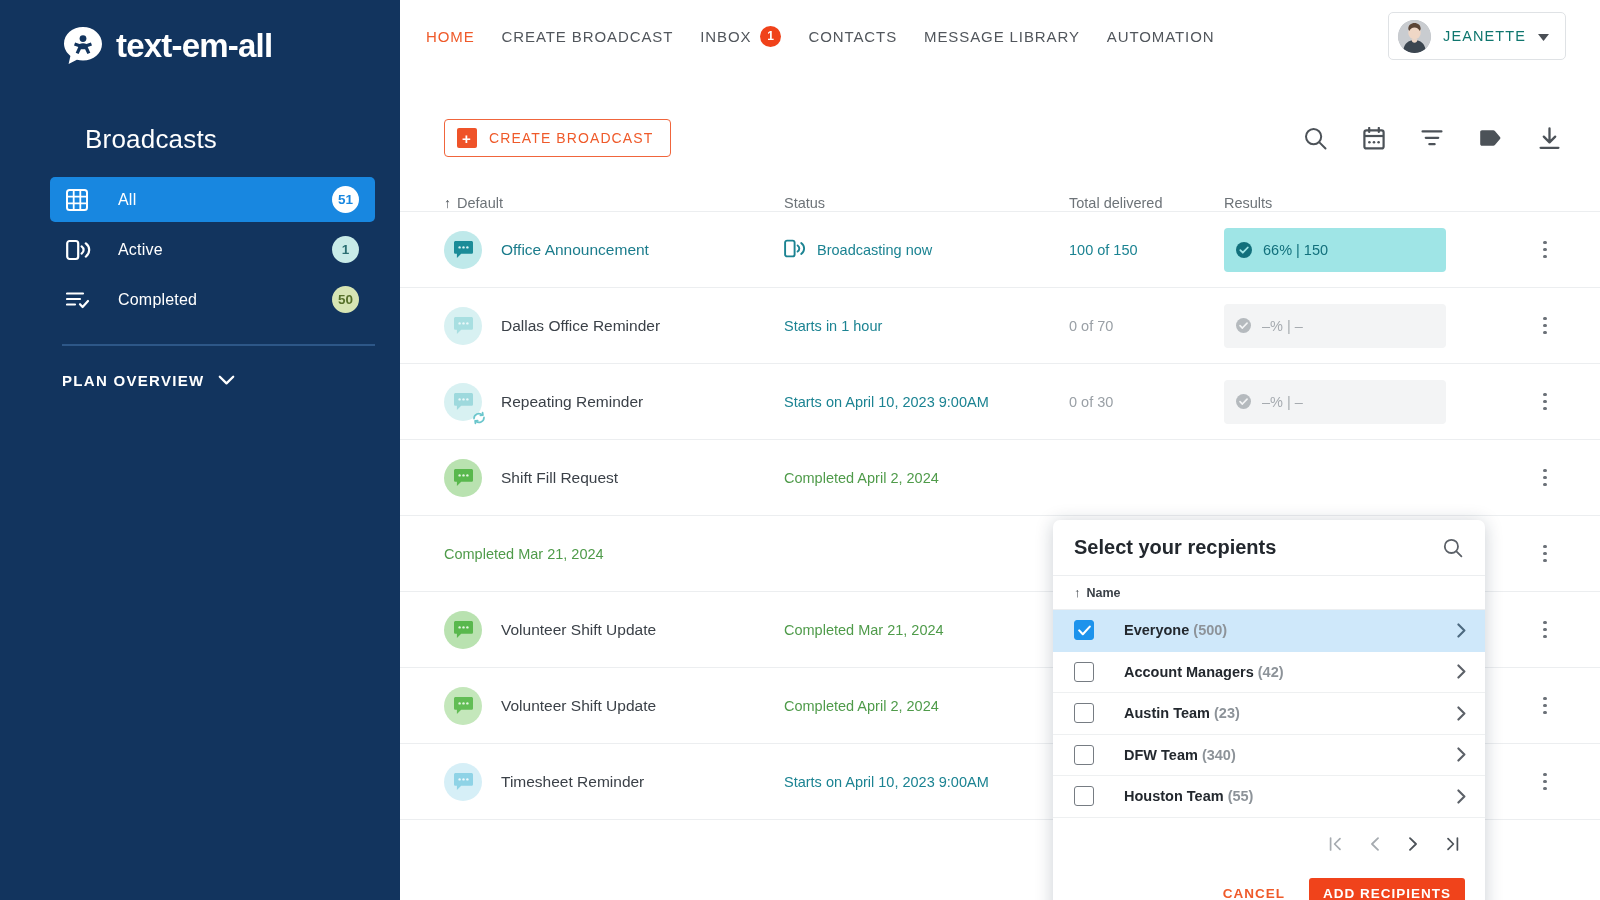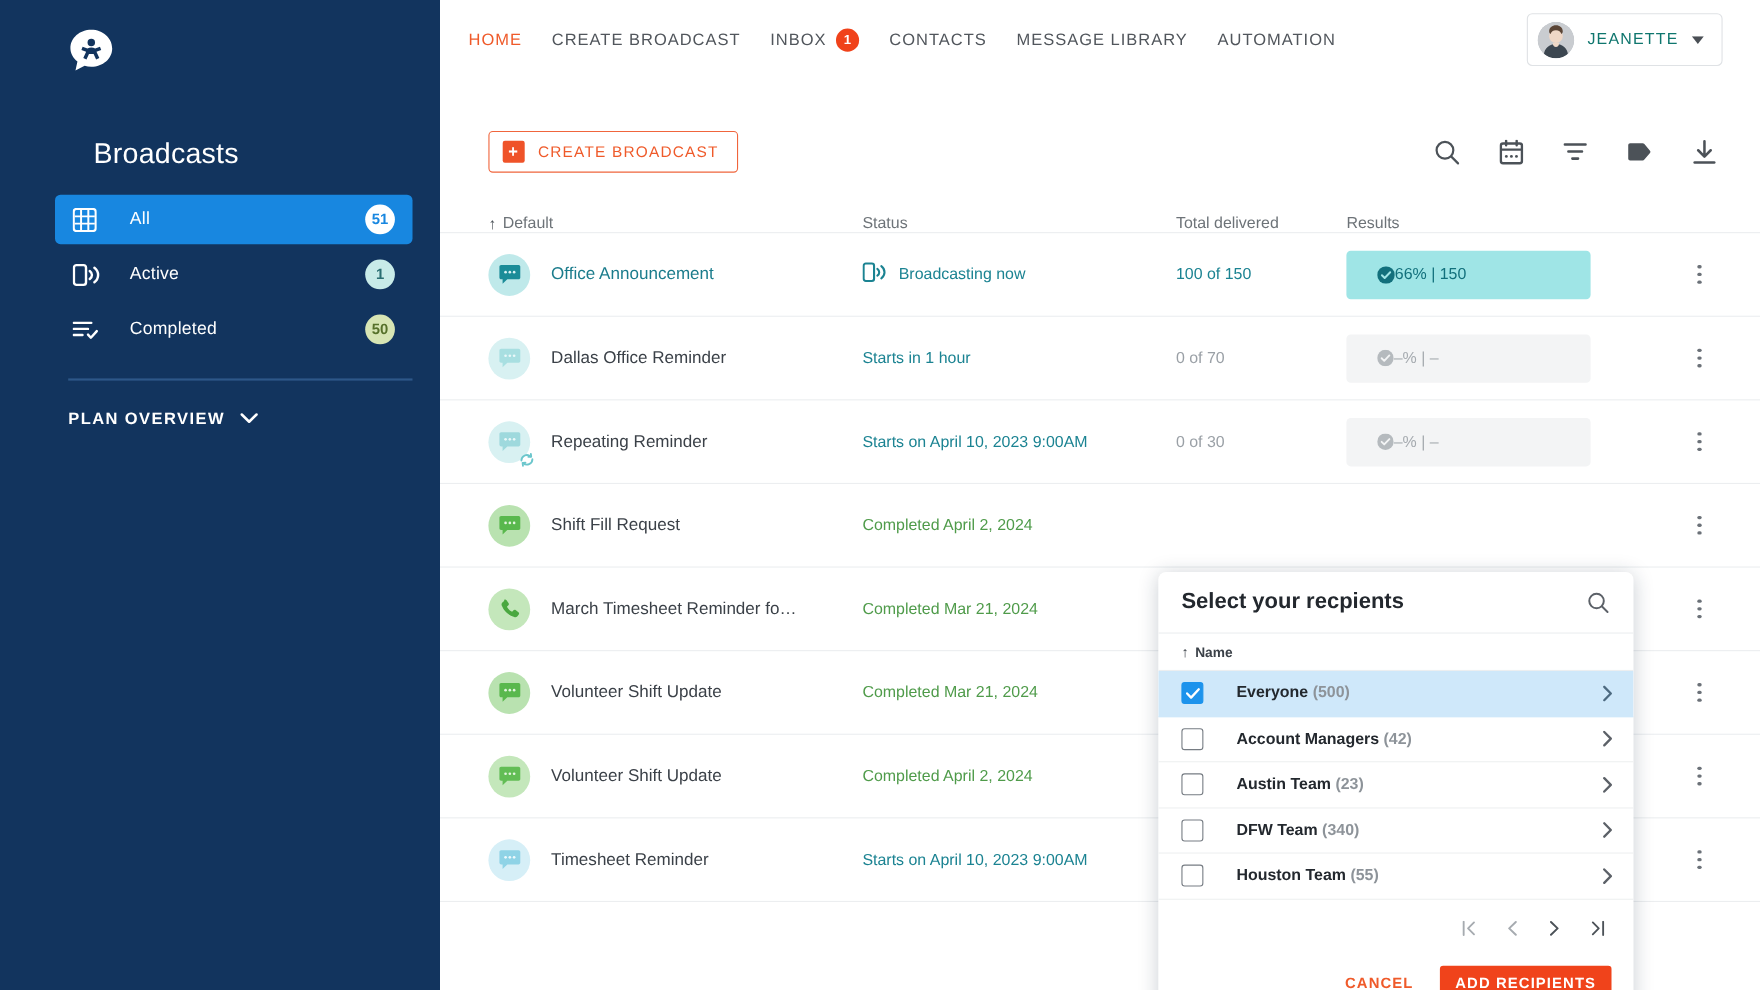--- a/index.html
+++ b/index.html
@@ -164,21 +164,21 @@
   .st-teal  { color: #1b8392; }
   .st-green { color: #4f9b4a; }
 
   .cell-total { width: 155px; font-size: 14.5px; }
   .tot-teal { color: #1b8392; }
   .tot-gray { color: #9aa0a6; }
 
   .cell-results { flex: 1; display: flex; align-items: center; }
   .res-pill {
     height: 44px; width: 222px; border-radius: 4px;
-    display: flex; align-items: center; padding: 0 28px;
+    display: flex; align-items: center; gap: 11px; padding: 0 12px;
     font-size: 14.5px;
   }
   .res-active { background: #9fe5e6; color: #12707c; }
   .res-idle   { background: #f3f4f5; color: #a6abb0; }
   .res-ico { display: flex; }
   .res-ico svg { display: block; }
   .kebab {
     width: 30px; display: flex; flex-direction: column; align-items: center;
     gap: 3.5px; cursor: pointer; margin-left: auto;
   }
@@ -253,20 +253,21 @@
   <aside class="sidebar">
 
     <div class="brand">
       <span class="brand-mark">
         <svg viewBox="0 0 42 42">
           <path d="M21 2C10.5 2 2 9.4 2 18.6c0 4.9 2.5 9.3 6.4 12.3L6.6 39l8.3-4.2c1.9.5 4 .8 6.1.8 10.5 0 19-7.4 19-16.6C40 9.4 31.5 2 21 2z" fill="#ffffff"></path>
           <circle cx="21" cy="13.6" r="3.4" fill="#12345e"></circle>
           <path d="M21 18.2c-1.3 0-2.5.3-3.5.9l-4.4-1.6-1.1 3 4.3 1.6-2.6 5.6 2.9 1.4 2.3-4.9h4.2l2.3 4.9 2.9-1.4-2.6-5.6 4.3-1.6-1.1-3-4.4 1.6c-1-.6-2.2-.9-3.5-.9z" fill="#12345e"></path>
         </svg>
       </span>
+      <span class="brand-text">text-em-all</span>
     </div>
 
     <div class="sb-title">Broadcasts</div>
 
     <nav class="sb-nav">
 
       <div class="sb-item active">
         <span class="sb-ico">
           <svg width="22" height="22" viewBox="0 0 22 22" fill="none">
             <rect x="1" y="1" width="20" height="20" rx="2.5" stroke="#fff" stroke-width="2"></rect>
@@ -544,28 +545,20 @@
       <div class="cell-results">
         <span class="kebab">
             <i></i>
             <i></i>
             <i></i>
           </span>
       </div>
     </div>
 
     <div class="row">
-      <div class="cell-name">
-        <span class="bubble b-greenl">
-          <svg width="19" height="19" viewBox="0 0 19 19">
-            <path d="M4.3 1.4c.7-.5 1.7-.4 2.2.3l1.9 2.6c.4.6.3 1.4-.2 1.9l-1 .9c-.2.2-.3.6-.1.9a11 11 0 003.9 3.9c.3.2.7.1.9-.1l.9-1c.5-.5 1.3-.6 1.9-.2l2.6 1.9c.7.5.8 1.5.3 2.2l-1.2 1.5c-.7.9-1.9 1.2-2.9.8A18.4 18.4 0 012.1 6.5c-.4-1-.1-2.2.8-2.9l1.4-1.2z" fill="#4aa840"></path>
-          </svg>
-        </span>
-        <span class="name-txt">March Timesheet Reminder fo…</span>
-      </div>
       <div class="cell-status st-green">
         <span>Completed Mar 21, 2024</span>
       </div>
       <div class="cell-total tot-gray"></div>
       <div class="cell-results">
         <span class="kebab">
             <i></i>
             <i></i>
             <i></i>
           </span>

